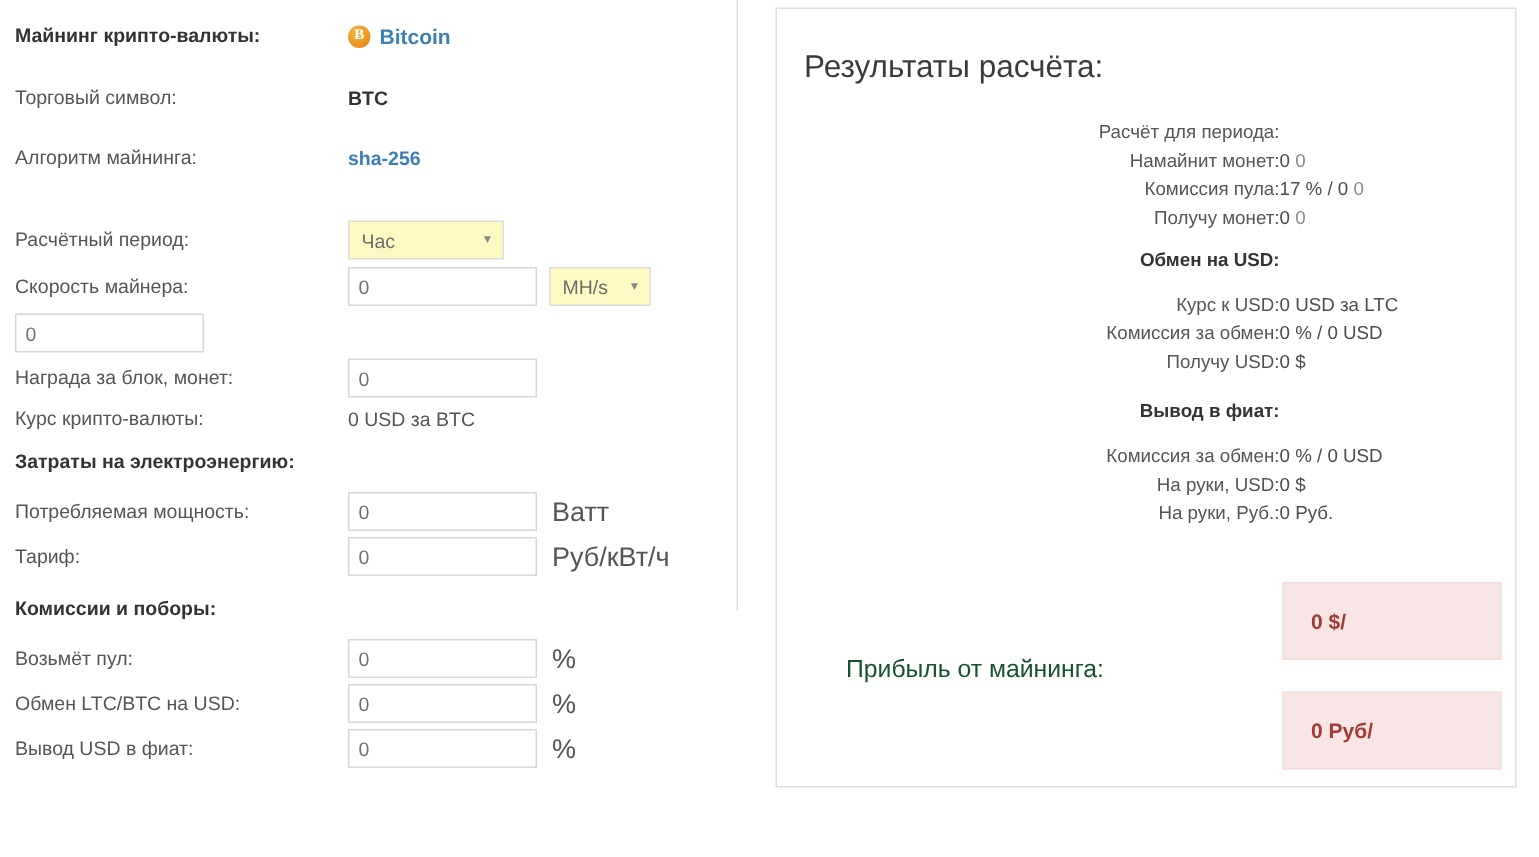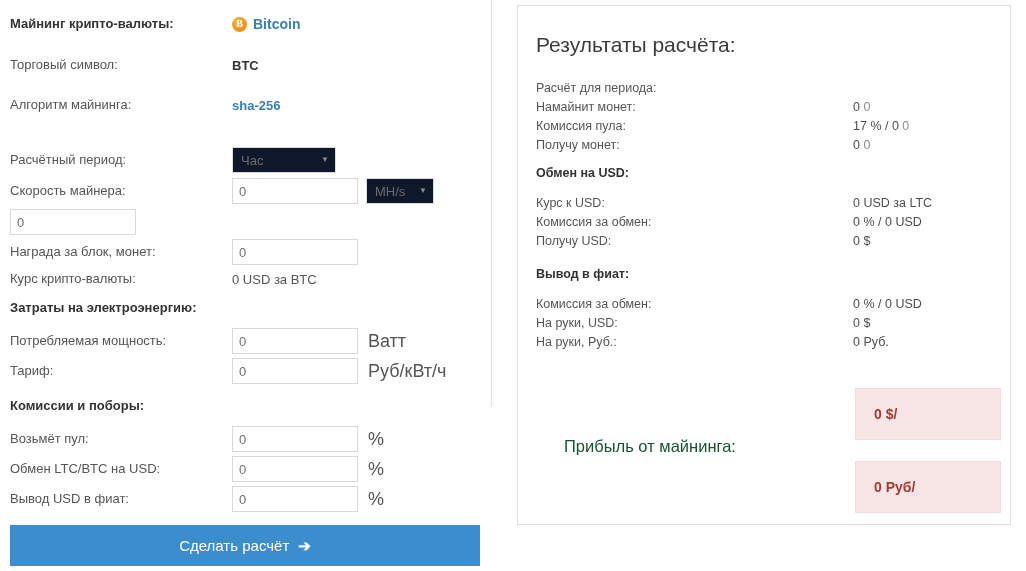--- a/index.html
+++ b/index.html
@@ -100,21 +100,21 @@
     padding: 0 6px;
     outline: none;
     border-radius: 0;
   }
   .txt::placeholder { color: #9a9a9a; opacity: 1; }
 
   .sel {
     box-sizing: border-box;
     height: 26px;
     border: 1px solid #dcdcdc;
-    background: #0f172a;
+    background: #fef9c3;
     display: inline-flex;
     align-items: center;
     justify-content: space-between;
     padding: 0 6px 0 8px;
     font-size: 13px;
     color: #6c6c6c;
     cursor: default;
   }
   .sel .caret {
     font-size: 8px;
@@ -182,20 +182,21 @@
     height: 19px;
     display: flex;
     align-items: center;
   }
   .rrow .rlbl {
     flex: 0 0 317px;
     width: 317px;
     font-size: 12.5px;
     color: #555;
     white-space: nowrap;
+    text-align: right;
   }
   .rrow .rlbl.bold { font-weight: bold; color: #333; }
   .rrow .rval {
     font-size: 12.5px;
     color: #4d4d4d;
     white-space: nowrap;
   }
   .rrow .rval .dim { color: #8c8c8c; }
 
   .money-box {
@@ -305,24 +306,20 @@
     <input class="txt" type="text" value="0" style="">
     <span class="suffix">%</span>
   </div>
 
   <div class="row" style="top:486px; height:26px;">
     <span class="lbl">Вывод USD в фиат:</span>
     <input class="txt" type="text" value="0" style="">
     <span class="suffix">%</span>
   </div>
 
-  <button id="calc-button">
-    <span>Сделать расчёт</span>
-    <span class="arrow">➔</span>
-  </button>
 </div>
 
 <div id="results-card">
 
   <div id="results-title">Результаты расчёта:</div>
 
   <div class="rrow" style="top:72px;">
     <span class="rlbl">Расчёт для периода:</span>
     <span class="rval"></span>
   </div>

